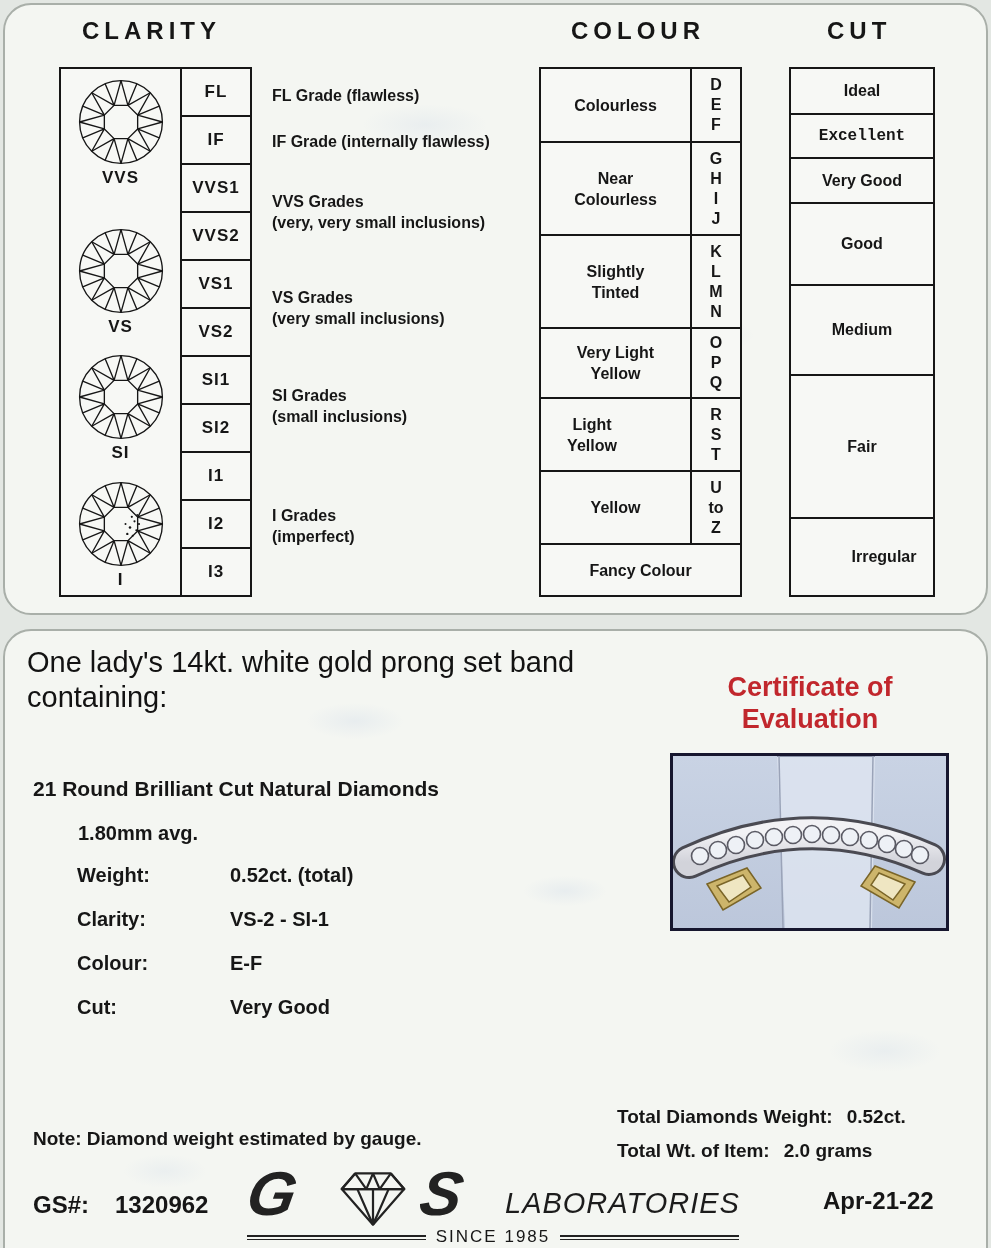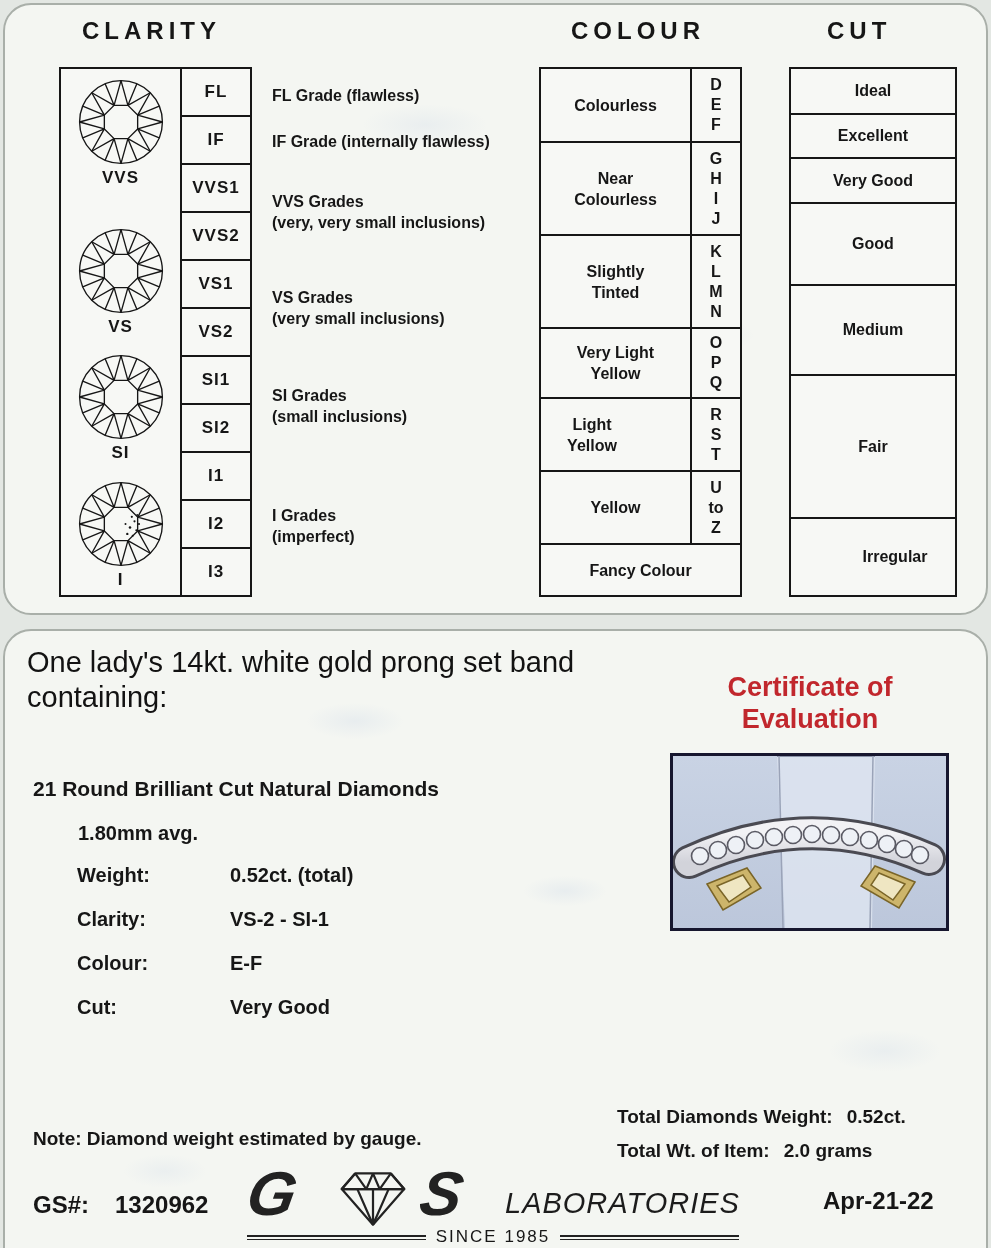--- a/index.html
+++ b/index.html
@@ -52,21 +52,21 @@
   
   #colour-table { left:534px; top:62px; width:203px; height:530px; display:flex; flex-direction:column; }
   .crow { display:flex; border-bottom:2px solid #161616; }
   .crow:last-child { border-bottom:none; }
   .cname { flex:1; display:flex; align-items:center; justify-content:center; text-align:center;
            font-weight:bold; font-size:16px; line-height:21px; }
   .cletters { width:50px; border-left:2px solid #161616; display:flex; align-items:center; justify-content:center;
               font-weight:bold; font-size:16px; line-height:20px; white-space:pre-line; text-align:center; }
 
   
-  #cut-table { left:784px; top:62px; width:168px; height:530px; display:flex; flex-direction:column; }
+  #cut-table { left:784px; top:62px; width:146px; height:530px; display:flex; flex-direction:column; }
   .cutrow { display:flex; align-items:center; justify-content:center; border-bottom:2px solid #161616;
             font-weight:bold; font-size:16px; }
   .cutrow:last-child { border-bottom:none;padding-left:44px; }
 
   
   #main-heading { left:22px; top:14px; font-size:29px; line-height:35px; color:#121212; }
   #cert-title { left:620px; top:40px; width:370px; text-align:center;
                 font-weight:bold; font-size:27px; line-height:32px; color:var(--accent-red,#c1272d); }
   #photo-frame { left:665px; top:122px; width:279px; height:178px; border:3px solid var(--photo-border,#16162e); background:#c3cde0; }
   #photo-frame svg { display:block; }
@@ -261,21 +261,21 @@
 to
 Z</div>
     </div>
     <div class="crow" style="flex:1;">
       <div class="cname">Fancy Colour</div>
     </div>
   </div>
 
   <div class="tbl" id="cut-table">
     <div class="cutrow" style="flex:0 0 46px;">Ideal</div>
-    <div class="cutrow" style="flex:0 0 44px;">Excellent</div>
+    <div class="cutrow" style="flex:0 0 44px;font-family:Liberation Mono, monospace;">Excellent</div>
     <div class="cutrow" style="flex:0 0 45px;">Very Good</div>
     <div class="cutrow" style="flex:0 0 82px;">Good</div>
     <div class="cutrow" style="flex:0 0 90px;">Medium</div>
     <div class="cutrow" style="flex:0 0 143px;">Fair</div>
     <div class="cutrow" style="flex:1;">Irregular</div>
   </div>
 </div>
 
 <div class="card" id="card-bottom">
 

